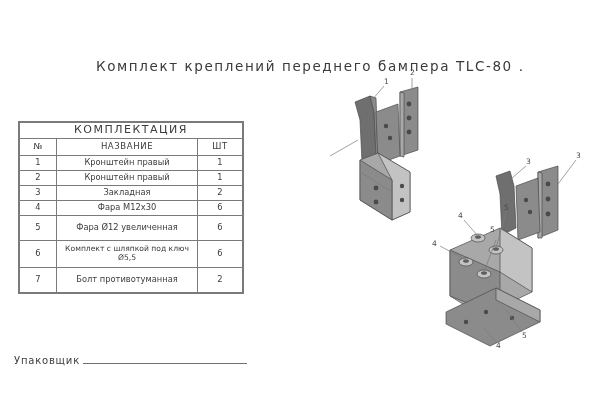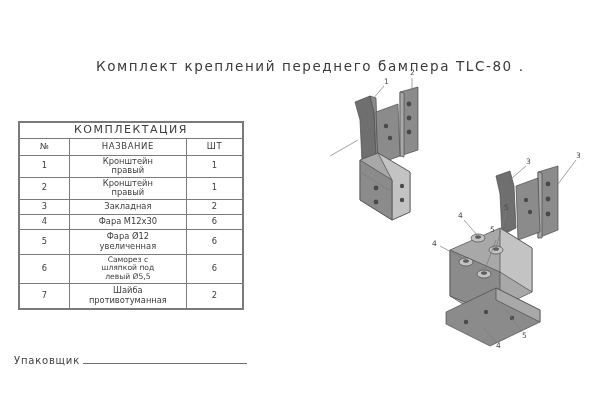--- a/index.html
+++ b/index.html
@@ -41,21 +41,21 @@
   table.kompl {
     border-collapse: collapse;
     width: 100%;
     font-size: 8.3px;
     color: #3c3c3c;
   }
   table.kompl td {
     border: 1px solid #7a7a7a;
     text-align: center;
     vertical-align: middle;
-    padding: 1px 19px;
+    padding: 1px 7px;
     line-height: 1.15;
   }
   .cap-row td {
     border: none;
     border-bottom: 1px solid #7a7a7a;
     font-size: 11px;
     letter-spacing: 1.5px;
     padding: 4px 2px 4px 2px;
     color: #3c3c3c;
   }
@@ -141,26 +141,26 @@
         <td>Фара М12х30</td>
         <td>6</td>
       </tr>
       <tr class="r2">
         <td>5</td>
         <td>Фара Ø12 увеличенная</td>
         <td>6</td>
       </tr>
       <tr class="r3">
         <td>6</td>
-        <td class="sub">Саморез с шляпкой под левый Ø5,5</td>
+        <td class="sub">Комплект с шляпкой под ключ Ø5,5</td>
         <td>6</td>
       </tr>
       <tr class="r2">
         <td>7</td>
-        <td>Шайба противотуманная</td>
+        <td>Болт противотуманная</td>
         <td>2</td>
       </tr>
     </tbody>
       </table>
   </div>
 
   <div class="packer">
     <span>Упаковщик</span><span class="line"></span>
   </div>
 

